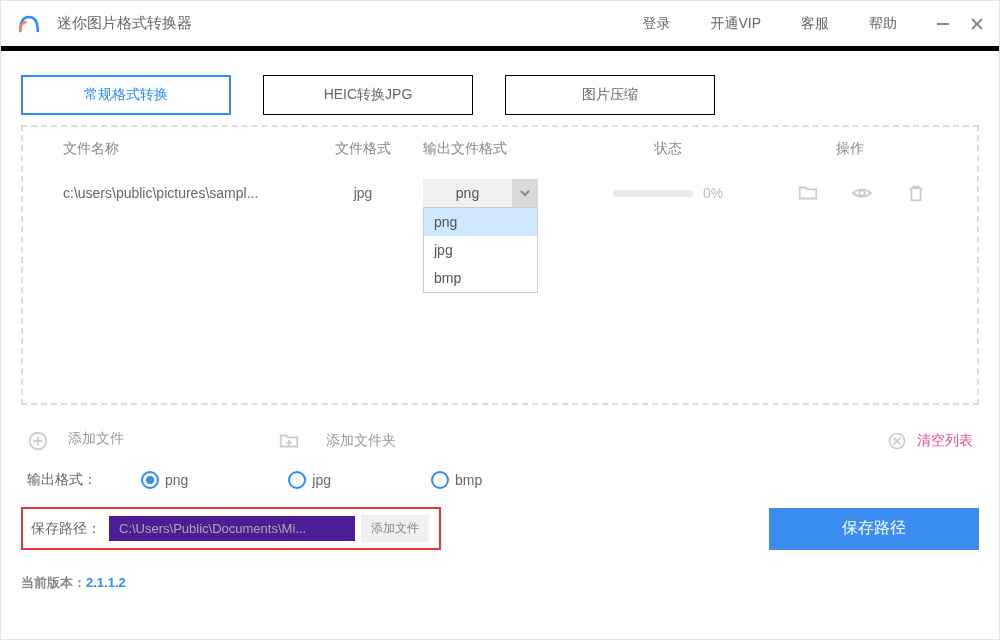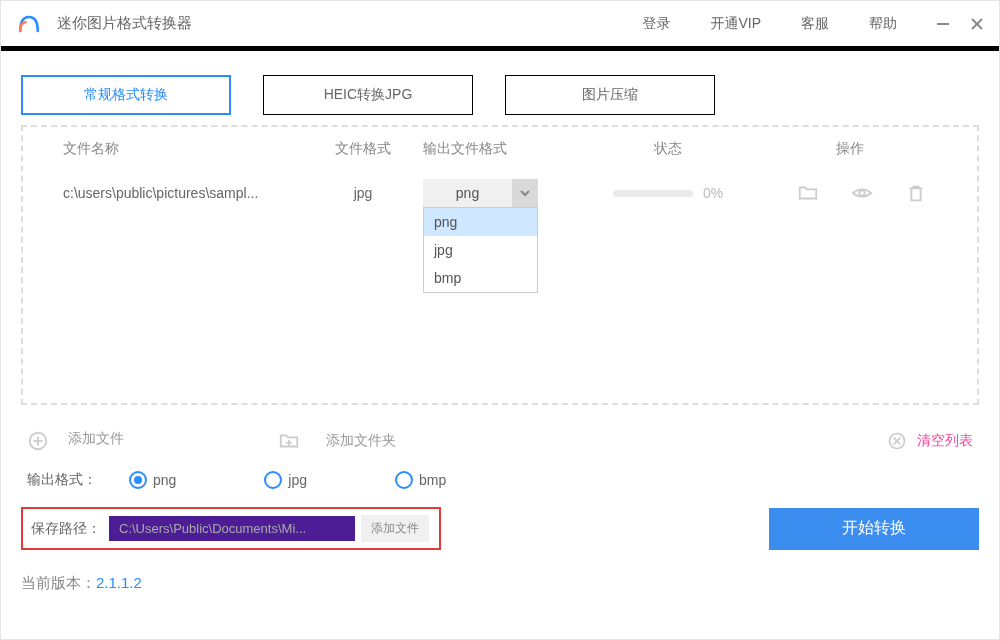--- a/index.html
+++ b/index.html
@@ -33,33 +33,33 @@
 .progress { display: flex; align-items: center; justify-content: center; gap: 10px; }
 .progress-bar { width: 80px; height: 7px; background: #eaeaea; border-radius: 4px; }
 .progress-text { color: #bbb; }
 .ops { display: flex; gap: 32px; justify-content: flex-end; padding-right: 10px; }
 .icon-btn { width: 22px; height: 22px; color: #ccc; cursor: pointer; }
 .toolbar { display: flex; align-items: center; height: 36px; gap: 14px; padding: 0 6px; }
 .tb-left { display: flex; align-items: flex-start; gap: 19px; flex: 0 0 auto; color: #999; }
 .tb-sec { display: flex; align-items: center; gap: 26px; margin-left: 140px; color: #999; }
 .tb-spacer { flex: 1; }
 .tb-right { display: flex; align-items: center; gap: 10px; color: #ec4899; }
-.radio-row { display: flex; align-items: center; padding: 12px 6px; gap: 32px; }
+.radio-row { display: flex; align-items: center; padding: 12px 6px; gap: 44px; }
 .radio-row .lbl { color: #666; }
 .radio { display: flex; align-items: center; gap: 6px; cursor: pointer; }
 .radio-circle { width: 18px; height: 18px; border: 2px solid #2a8cff; border-radius: 50%; display: flex; align-items: center; justify-content: center; }
 .radio-dot { width: 8px; height: 8px; border-radius: 50%; background: #2a8cff; display: none; }
 .radio.checked .radio-dot { display: block; }
 .path-row { display: flex; align-items: center; gap: 16px; margin-top: 6px; }
 .path-box { display: flex; align-items: center; border: 2px solid #e53935; padding: 6px 10px 6px 8px; width: 420px; }
 .path-label { color: #666; margin-right: 8px; }
 .path-value { flex: 1; background: #4c1d95; padding: 5px 10px; color: #aaa; font-size: 13px; overflow: hidden; text-overflow: ellipsis; white-space: nowrap; }
 .change-path { background: #f0f0f0; padding: 5px 10px; color: #888; font-size: 12px; margin-left: 6px; cursor: pointer; }
 .start-btn { margin-left: auto; width: 210px; height: 42px; background: #3b8ef0; color: #fff; display: flex; align-items: center; justify-content: center; font-size: 16px; cursor: pointer; }
-.footer { padding: 14px 20px; color: #888; font-size: 15px; }
+.footer { padding: 14px 20px; color: #888; font-size: 13px; font-weight: bold; }
 .footer .ver { color: #2a8cff; }
 .icon-svg { width: 100%; height: 100%; }
 </style>
 </head>
 <body>
 
 <div class="titlebar">
   <div class="logo">
     <svg viewBox="0 0 32 32" width="28" height="28">
         <path d="M6 24 Q6 8 16 8 Q26 8 26 24" fill="none" stroke="#2a8cff" stroke-width="3" stroke-linecap="round"></path>
@@ -187,20 +187,20 @@
       <span>bmp</span>
     </div>
   </div>
 
   <div class="path-row">
     <div class="path-box">
       <span class="path-label">保存路径：</span>
       <div class="path-value">C:\Users\Public\Documents\Mi...</div>
       <div class="change-path">添加文件</div>
     </div>
-    <div class="start-btn">开始转换</div>
+    <div class="start-btn">保存路径</div>
   </div>
 
 </div>
 
 <div class="footer">
   <span>当前版本：</span><span class="ver">2.1.1.2</span>
 </div>
 
 </body></html>

